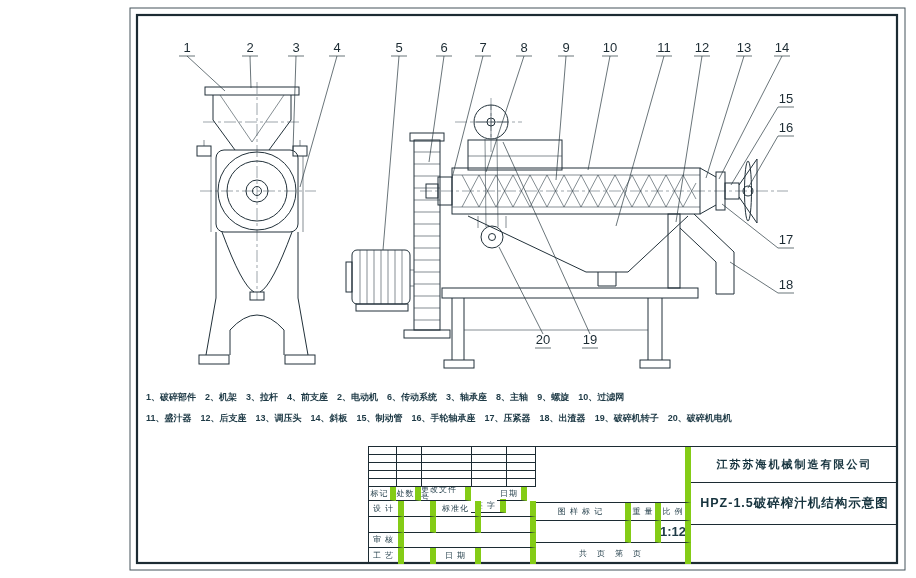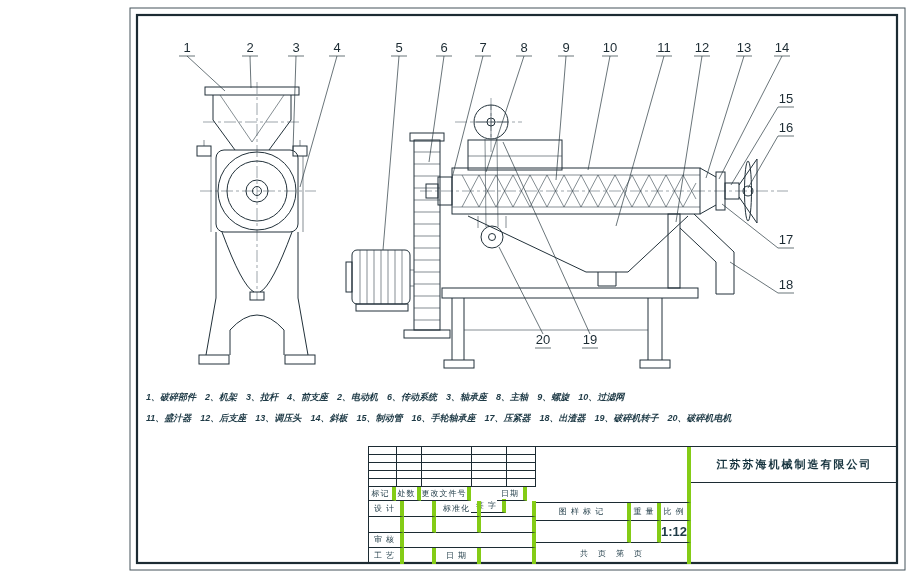--- a/index.html
+++ b/index.html
@@ -11,27 +11,27 @@
   
   .ln { fill:none; stroke:#22313a; stroke-width:1; }
   .tn { fill:none; stroke:#33424a; stroke-width:0.6; }
   .cl { fill:none; stroke:#5a6a72; stroke-width:0.6; stroke-dasharray:12 3 3 3; }
   .ld { fill:none; stroke:#2a3940; stroke-width:0.7; }
   .co { fill:#1c2b33; font:13px "Liberation Sans",sans-serif; text-anchor:middle; }
   .bd1 { fill:none; stroke:#44535b; stroke-width:1; }
   .bd2 { fill:none; stroke:#1c2b33; stroke-width:2.2; }
 
   
-  .parts-list { position:absolute; left:146px; top:391px; width:700px; color:#1e3a46; font-weight:bold; font-size:9px;font-style:italic; }
+  .parts-list { position:absolute; left:146px; top:391px; width:700px; color:#1e3a46; font-weight:bold; font-size:9px; }
   .parts-line { display:flex; gap:9px; white-space:nowrap; margin-bottom:8px; }
 
   
   .tb { position:absolute; left:368px; top:446px; width:529px; height:117px;
         border:1px solid #1c2b33; font-size:8px; color:#1e3a46; background:#fff0; }
-  .cell { position:absolute; border-right:4px solid #84cc16; border-bottom:1px solid #1c2b33;
+  .cell { position:absolute; border-right:6px solid #84cc16; border-bottom:1px solid #1c2b33;
           display:flex; align-items:center; justify-content:center; overflow:hidden; line-height:1;
           letter-spacing:1px; }
   .no-r { border-right:none; }
   .no-b { border-bottom:none; }
   .revgrid { position:absolute; left:0; top:0; width:167px; height:40px;
              border-right:1px solid #1c2b33;
              background:repeating-linear-gradient(to bottom, transparent 0, transparent 7px, #1c2b33 7px, #1c2b33 8px); }
   .vline { position:absolute; top:0; bottom:0; width:1px; background:#1c2b33; }
   .company { font-weight:bold; font-size:11px; letter-spacing:2px; color:#16333e; }
   .dtitle  { font-weight:bold; font-size:12.5px; letter-spacing:1px; color:#16333e; }
@@ -254,16 +254,17 @@
     <div class="cell" style="left:167px;top:0;width:155px;height:56px"></div>
     <div class="cell" style="left:167px;top:56px;width:95px;height:18px">图 样 标 记</div>
     <div class="cell" style="left:262px;top:56px;width:30px;height:18px">重 量</div>
     <div class="cell" style="left:292px;top:56px;width:30px;height:18px">比 例</div>
     <div class="cell" style="left:167px;top:74px;width:95px;height:22px"></div>
     <div class="cell" style="left:262px;top:74px;width:30px;height:22px"></div>
     <div class="cell scaleval" style="left:292px;top:74px;width:30px;height:22px">1:12</div>
     <div class="cell no-r company" style="left:322px;top:0;width:207px;height:36px">江苏苏海机械制造有限公司</div>
 
     <div class="cell no-b" style="left:167px;top:96px;width:155px;height:21px">共　页　第　页</div>
+    <div class="cell no-r dtitle" style="left:322px;top:36px;width:207px;height:42px">HPZ-1.5破碎榨汁机结构示意图</div>
     <div class="cell no-r no-b" style="left:322px;top:78px;width:207px;height:39px"></div>
   </div>
 
 </div>
 
 </body></html>

